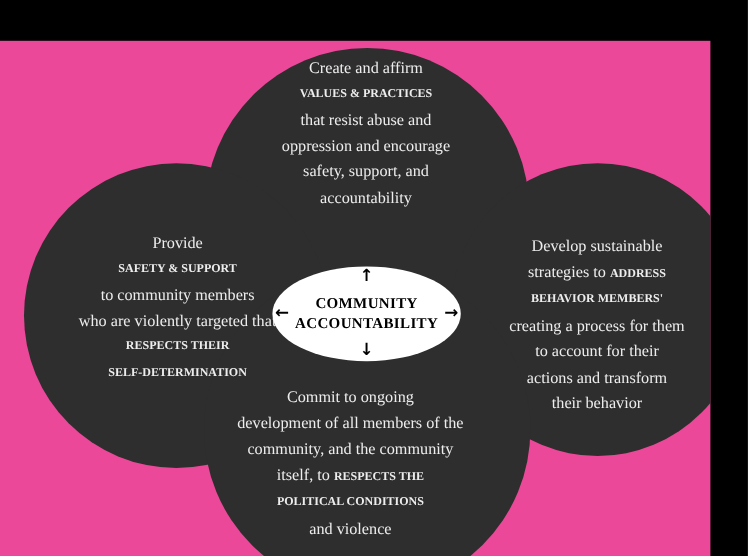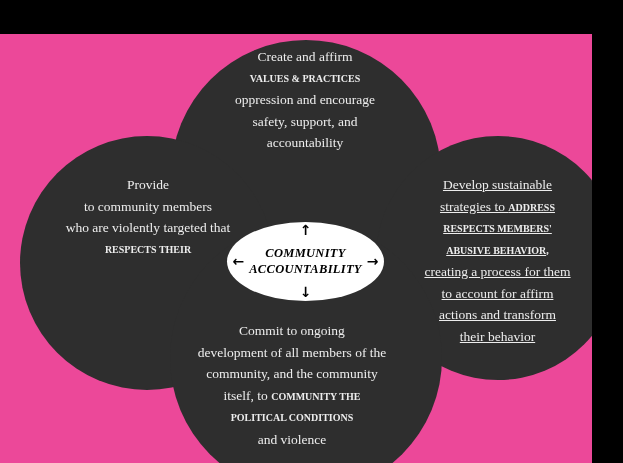--- a/index.html
+++ b/index.html
@@ -25,22 +25,22 @@
   .c-top    { left: 171px; top: 6px;   width: 270px; height: 270px; }
   .c-left   { left: 20px;  top: 102px; width: 254px; height: 254px; }
   .c-right  { left: 376px; top: 102px; width: 244px; height: 244px; }
   .c-bottom { left: 170px; top: 188px; width: 272px; height: 272px; }
 
   .textblock {
     position: absolute;
     text-align: center;
   }
   .t-top    { left: 185px; top: 12px;  width: 240px; }
-  .t-left   { left: 28px;  top: 140px; width: 240px; }
-  .t-right  { left: 390px; top: 140px; width: 215px; text-decoration: underline; }
+  .t-left   { left: 28px;  top: 158px; width: 240px; }
+  .t-right  { left: 390px; top: 160px; width: 215px; }
   .t-bottom { left: 164px; top: 286px; width: 256px; }
 
   .ln {
     font-size: 13.5px;
     line-height: 21.5px;
     white-space: nowrap;
   }
   .b {
     font-weight: bold;
     font-size: 10px;
@@ -62,21 +62,20 @@
     box-sizing: border-box;
     color: #000;
   }
   .center-row {
     display: flex;
     align-items: center;
     justify-content: center;
     gap: 5px;
   }
   .center-text {
-    font-style: italic;
     font-weight: bold;
     font-size: 12.5px;
     line-height: 16px;
     letter-spacing: 0.3px;
     text-align: center;
     color: #000;
   }
   .arrow {
     font-family: "DejaVu Sans", sans-serif;
     font-weight: bold;
@@ -91,48 +90,50 @@
 <div class="stage">
 
   <div class="circle c-top"></div>
   <div class="circle c-left"></div>
   <div class="circle c-right"></div>
   <div class="circle c-bottom"></div>
 
   <div class="textblock t-top">
     <div class="ln">Create and affirm</div>
     <div class="ln b">VALUES &amp; PRACTICES</div>
+    <div class="ln">that resist abuse and</div>
     <div class="ln">oppression and encourage</div>
     <div class="ln">safety, support, and</div>
     <div class="ln">accountability</div>
   </div>
 
   <div class="textblock t-left">
     <div class="ln">Provide</div>
+    <div class="ln b">SAFETY &amp; SUPPORT</div>
     <div class="ln">to community members</div>
     <div class="ln">who are violently targeted that</div>
     <div class="ln b">RESPECTS THEIR</div>
+    <div class="ln b">SELF-DETERMINATION</div>
   </div>
 
   <div class="textblock t-right">
     <div class="ln">Develop sustainable</div>
     <div class="ln"><span>strategies to </span><span class="b">ADDRESS</span></div>
-    <div class="ln b">RESPECTS MEMBERS'</div>
-    <div class="ln b">ABUSIVE BEHAVIOR,</div>
+    <div class="ln b">BEHAVIOR MEMBERS'</div>
     <div class="ln">creating a process for them</div>
-    <div class="ln">to account for affirm</div>
+    <div class="ln">to account for their</div>
     <div class="ln">actions and transform</div>
     <div class="ln">their behavior</div>
   </div>
 
   <div class="textblock t-bottom">
     <div class="ln">Commit to ongoing</div>
     <div class="ln">development of all members of the</div>
     <div class="ln">community, and the community</div>
-    <div class="ln"><span>itself, to </span><span class="b">COMMUNITY THE</span></div>
+    <div class="ln"><span>itself, to </span><span class="b">RESPECTS THE</span></div>
     <div class="ln b">POLITICAL CONDITIONS</div>
     <div class="ln">and violence</div>
   </div>
 
   <div class="ellipse">
     <span class="arrow">↑</span>
     <div class="center-row">
       <span class="arrow">←</span>
       <div class="center-text">
         <div>COMMUNITY</div>

